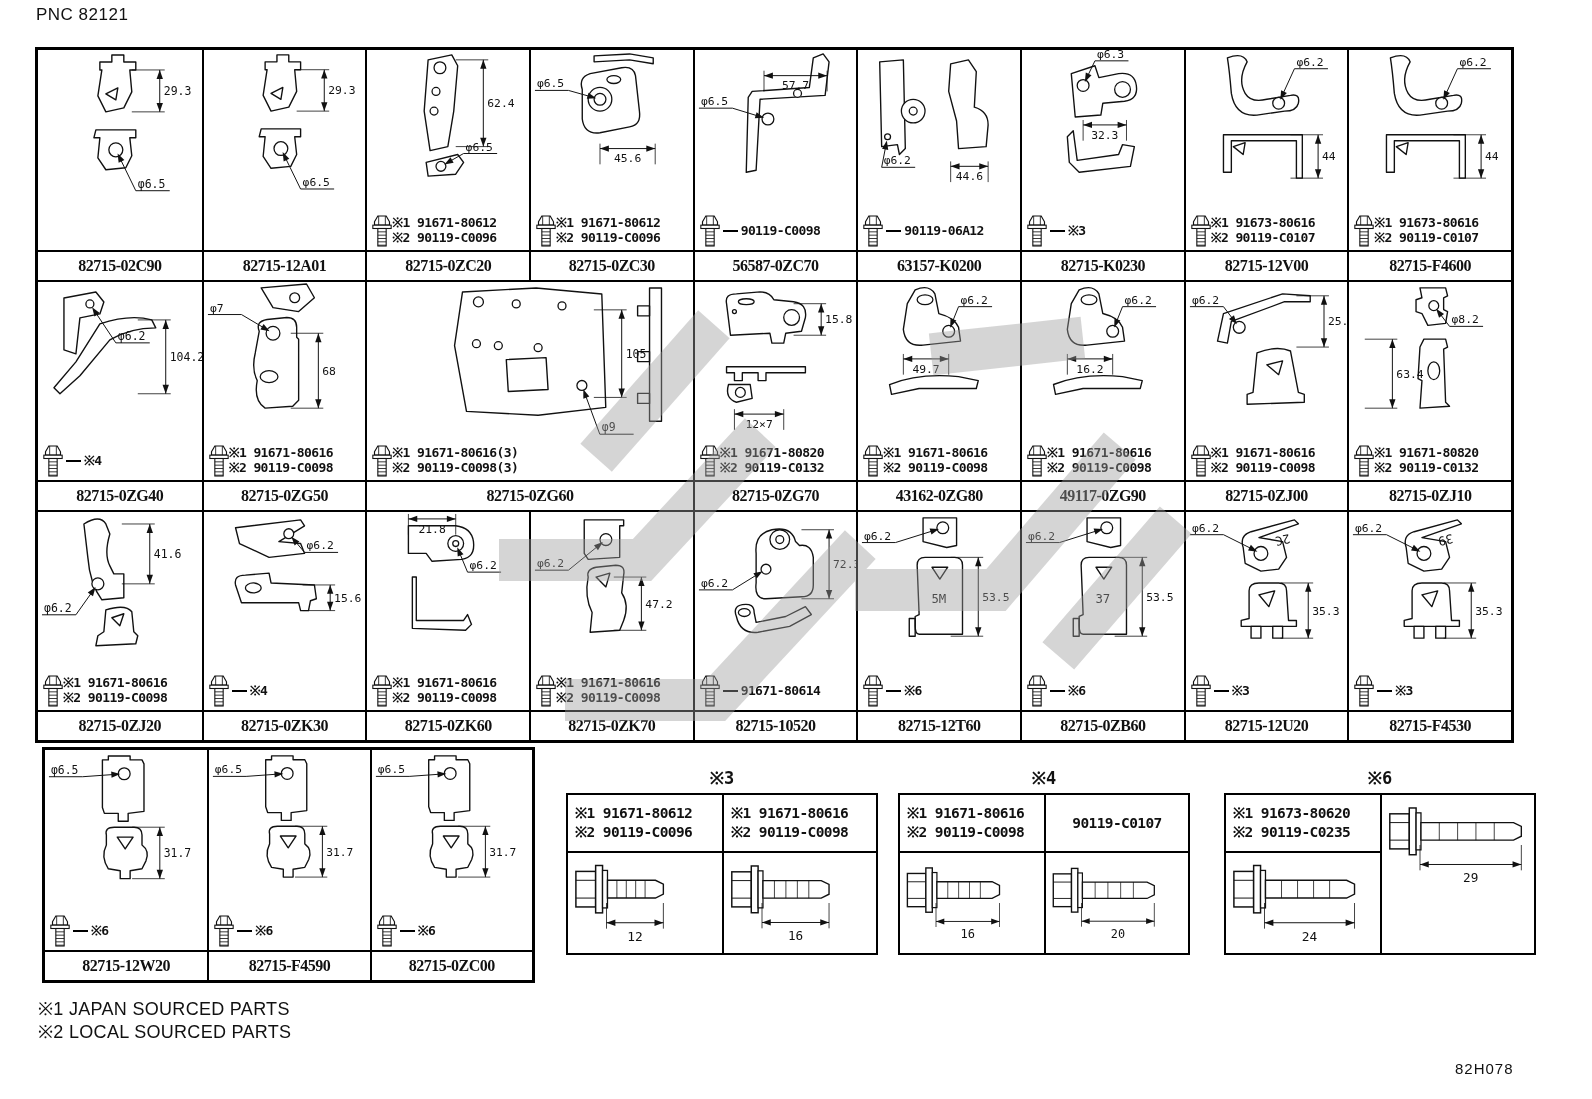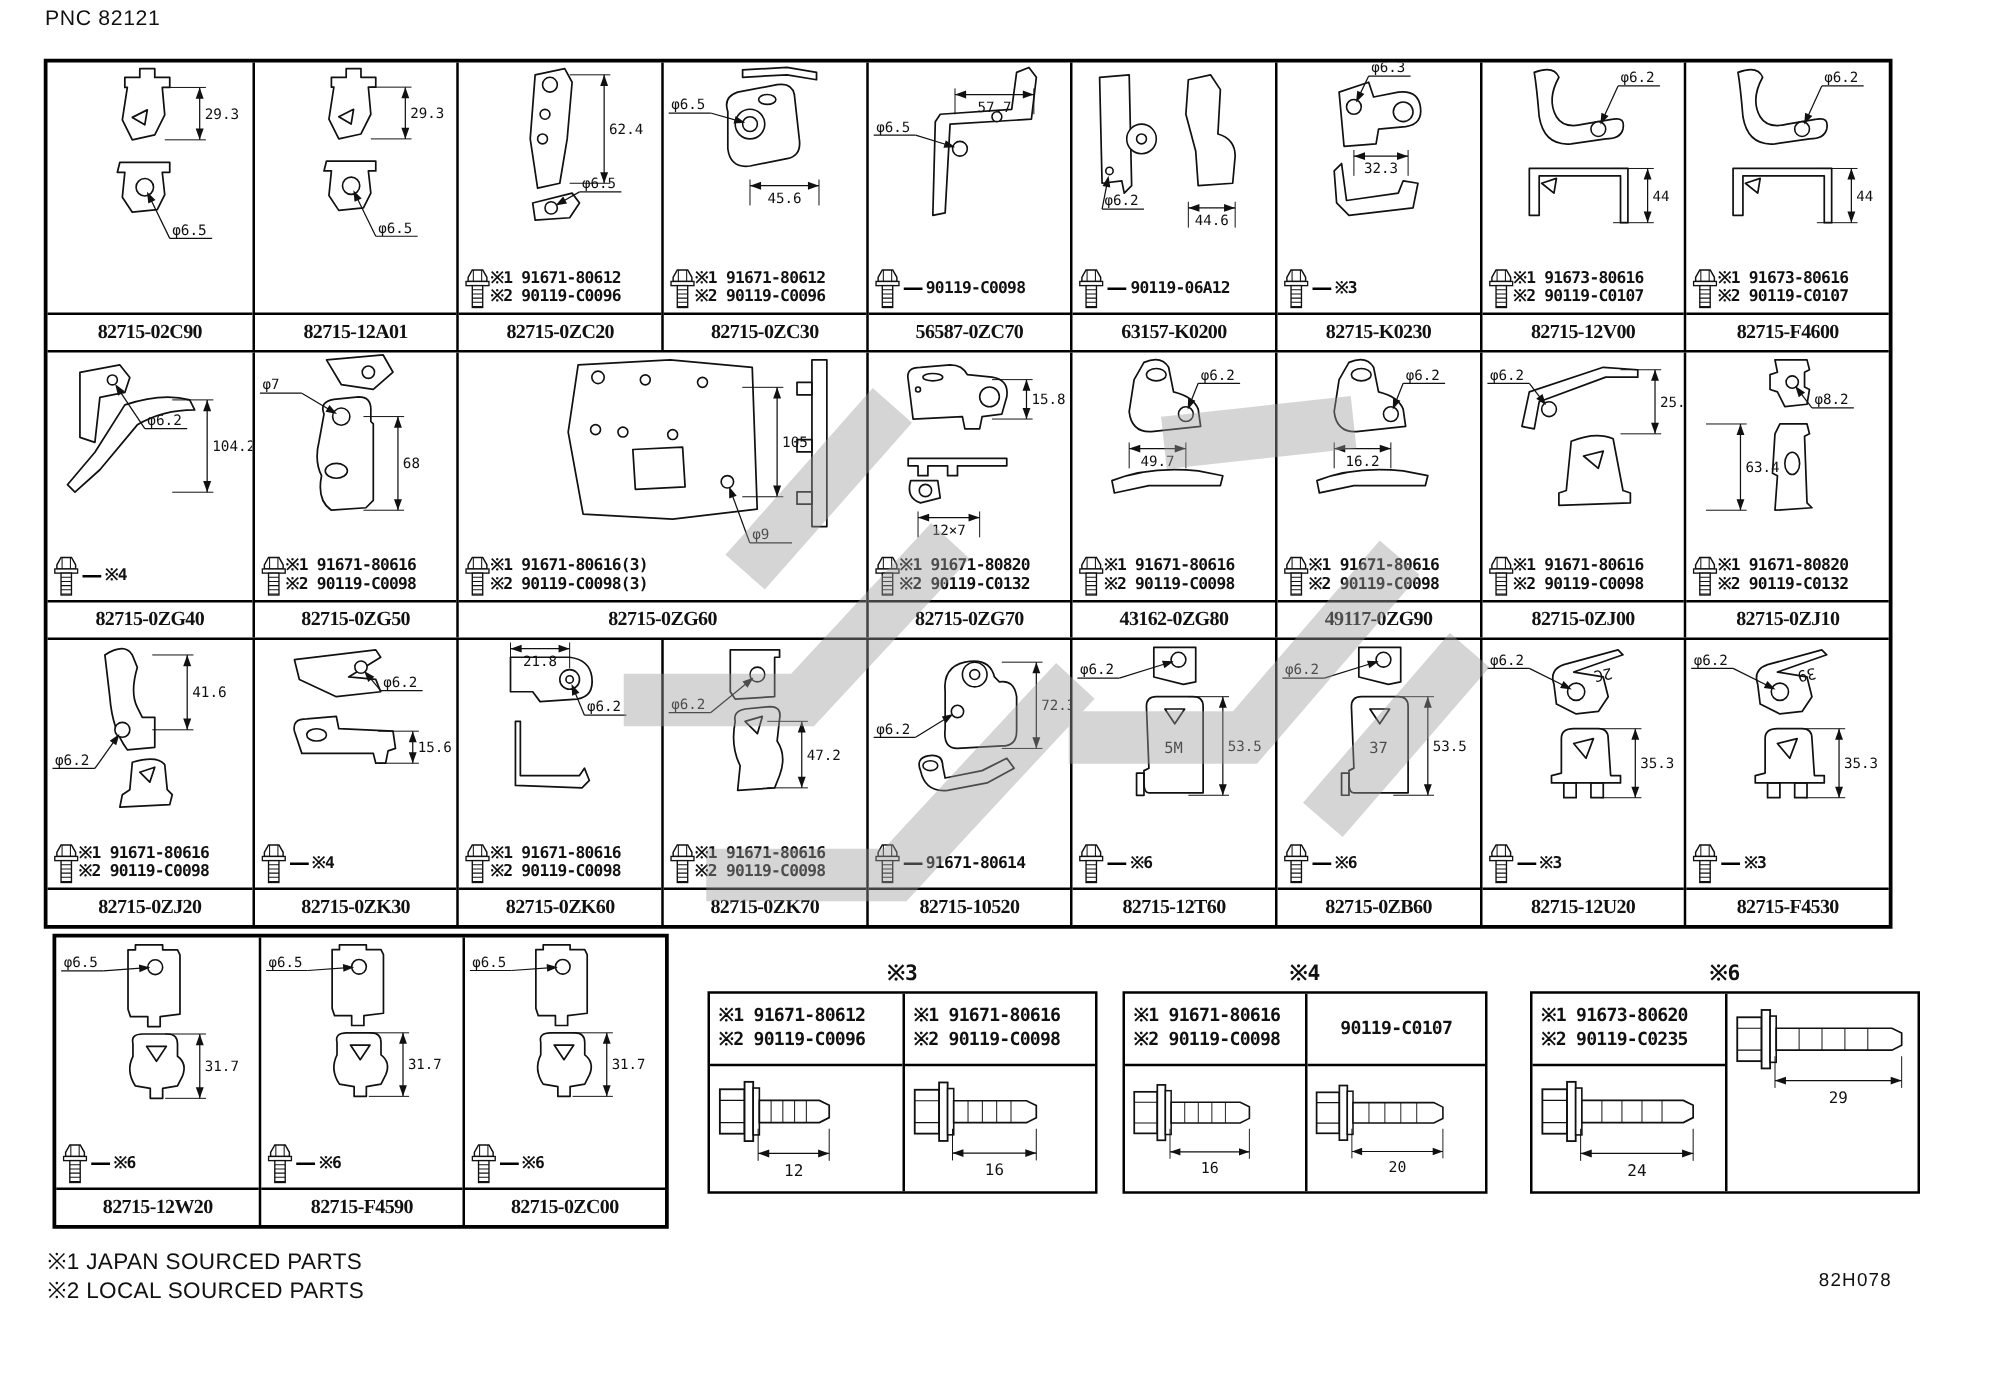--- a/index.html
+++ b/index.html
@@ -26,21 +26,21 @@
   .bbox{border:2.5px solid #000;display:grid;grid-template-columns:1fr 1fr;background:#fff}
   .bcell{border-left:2px solid #000;display:flex;flex-direction:column;min-width:0}
   .bcell:first-child{border-left:0}
   .bhead{height:56px;border-bottom:2px solid #000;display:flex;flex-direction:column;justify-content:center;
          padding-left:7px;font-family:"DejaVu Sans Mono",monospace;font-weight:bold;font-size:14.5px;
          letter-spacing:-.6px;line-height:1.3;white-space:nowrap}
   .bhead.center{padding-left:0;align-items:center}
   .bdraw{height:100px;position:relative}
   .bdraw svg{position:absolute;inset:0;width:100%;height:100%}
   #fn{left:38px;top:998px;font-size:18px;line-height:1.3;letter-spacing:.3px}
-  #pagecode{left:1455px;top:1016px;font-size:15px;letter-spacing:1px}
+  #pagecode{left:1455px;top:1060px;font-size:15px;letter-spacing:1px}
   #watermark{left:0;top:0;pointer-events:none;z-index:4;opacity:.42}
   svg text{font-family:"DejaVu Sans Mono",monospace;fill:#111}
 </style>
 </head>
 <body>
 
 <div class="abs" id="pnc">PNC 82121</div>
 <div class="abs" id="ptable">
     <div class="prow">
       <div class="cell">

